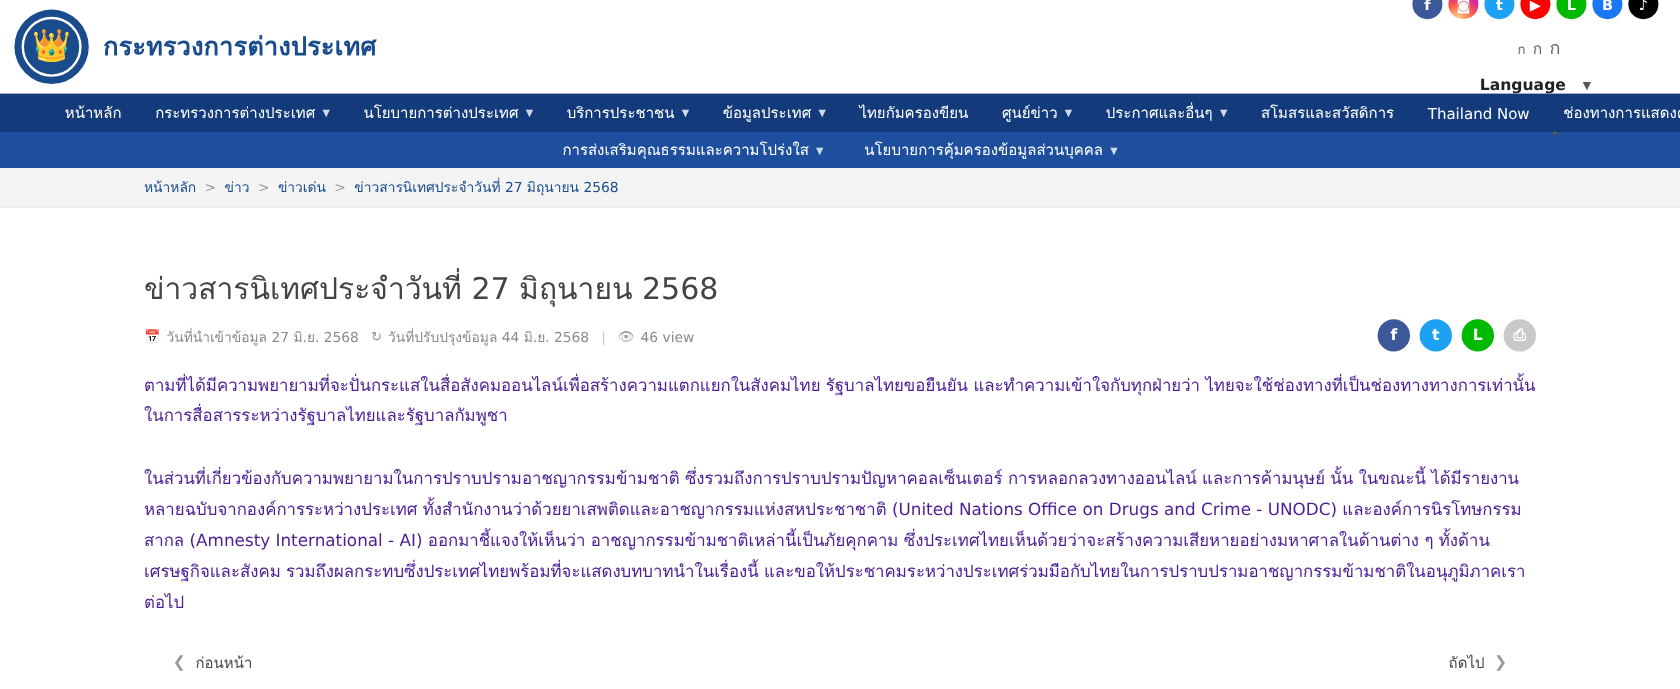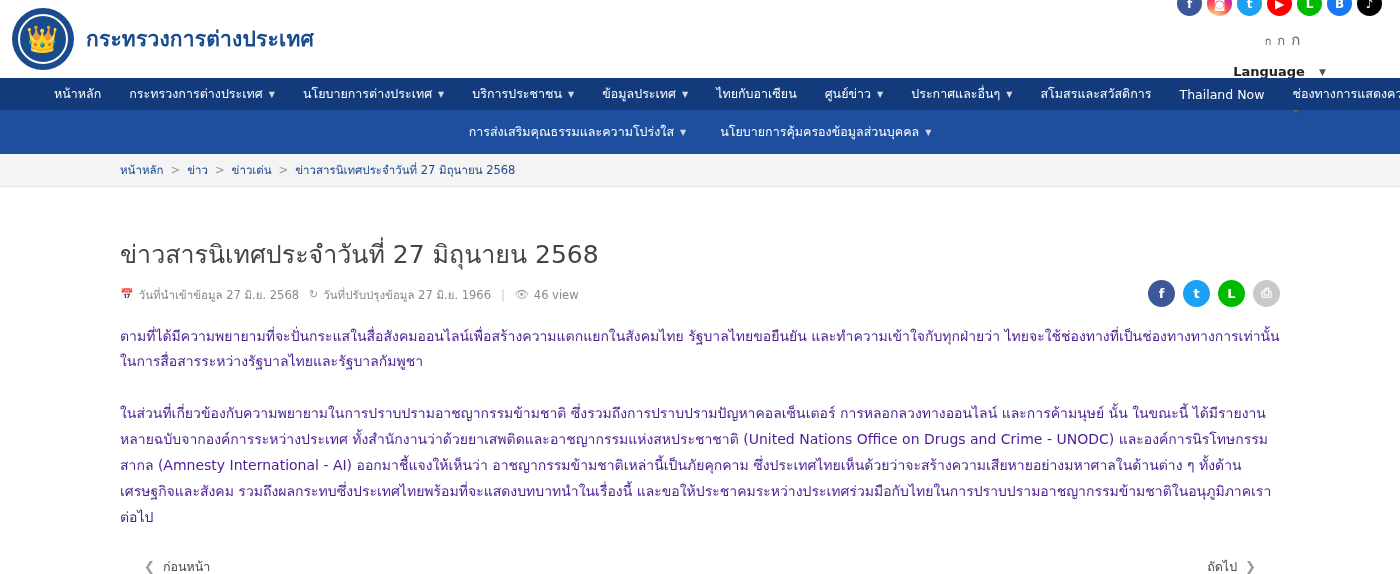--- a/index.html
+++ b/index.html
@@ -88,21 +88,21 @@
     display: flex; align-items: center; gap: 6px;
     color: #ffffff;
     font-size: 12.5px;
     padding: 0 14px;
     white-space: nowrap;
   }
   .nav-item .chev { color: #cfd9ea; font-size: 8px; }
 
   .subnav {
     background: #1d4f9e;
-    height: 44px;
+    height: 30px;
     display: flex; align-items: center; justify-content: center;
     gap: 34px;
   }
   .subnav-item {
     color: #ffffff; font-size: 12.5px;
     display: flex; align-items: center; gap: 6px;
   }
   .subnav-item .chev { color: #cfd9ea; font-size: 8px; }
 
   
@@ -234,21 +234,21 @@
   </div>
   <div class="nav-item">
     <span>บริการประชาชน</span>
     <span class="chev">▼</span>
   </div>
   <div class="nav-item">
     <span>ข้อมูลประเทศ</span>
     <span class="chev">▼</span>
   </div>
   <div class="nav-item">
-    <span>ไทยกับอาเซียน</span>
+    <span>ไทยกัมครองขียน</span>
   </div>
   <div class="nav-item">
     <span>ศูนย์ข่าว</span>
     <span class="chev">▼</span>
   </div>
   <div class="nav-item">
     <span>ประกาศและอื่นๆ</span>
     <span class="chev">▼</span>
   </div>
   <div class="nav-item">
@@ -289,21 +289,21 @@
 <div class="page">
   <h1 class="title">ข่าวสารนิเทศประจำวันที่ 27 มิถุนายน 2568</h1>
 
   <div class="meta-row">
     <span class="meta-item">
       <span class="meta-ico">📅</span>
       <span>วันที่นำเข้าข้อมูล 27 มิ.ย. 2568</span>
     </span>
     <span class="meta-item">
       <span class="meta-ico">↻</span>
-      <span>วันที่ปรับปรุงข้อมูล 27 มิ.ย. 1966</span>
+      <span>วันที่ปรับปรุงข้อมูล 44 มิ.ย. 2568</span>
     </span>
     <span class="meta-div">|</span>
     <span class="meta-item">
       <span class="meta-ico">👁</span>
       <span>46 view</span>
     </span>
 
     <div class="share-row">
       <a class="share-btn s-fb">
           <span>f</span>

